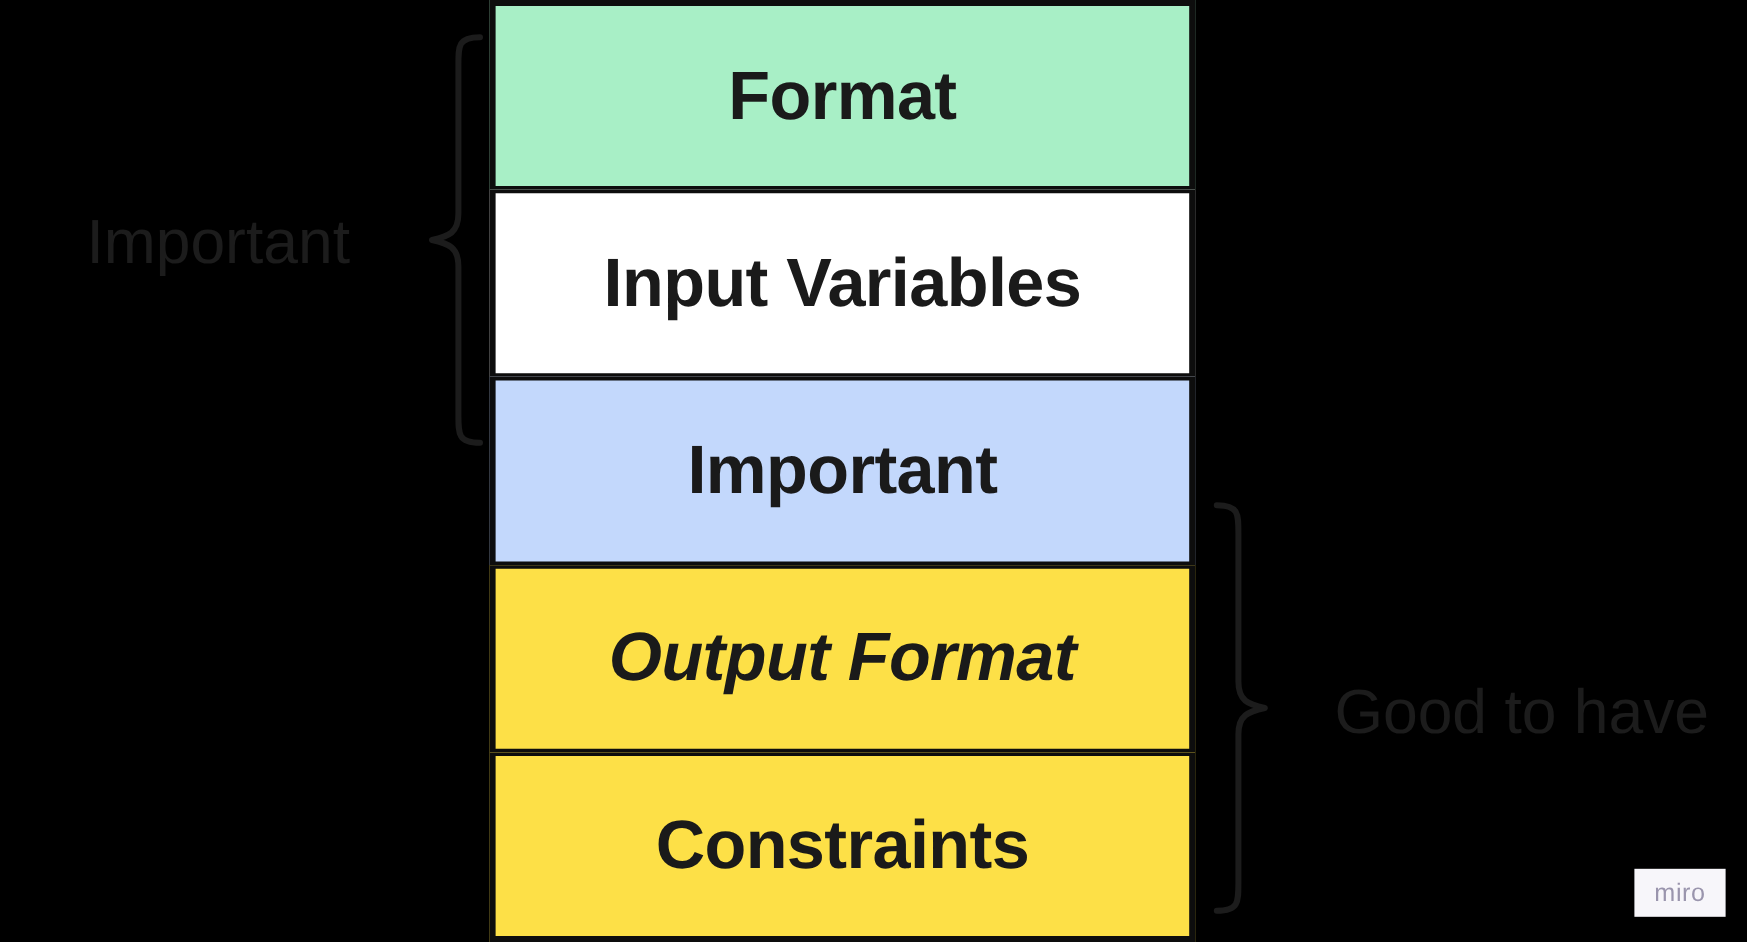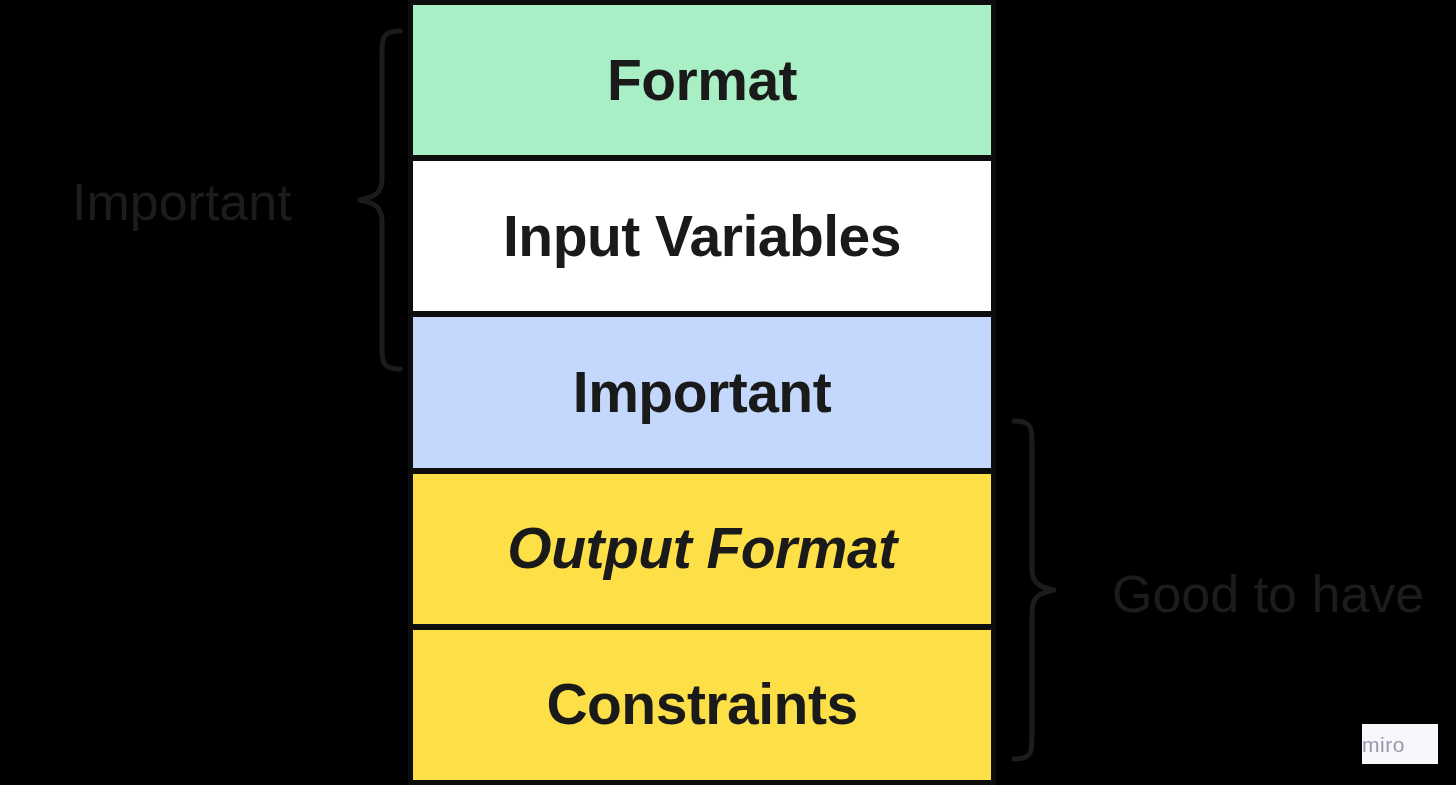--- a/index.html
+++ b/index.html
@@ -100,21 +100,21 @@
   
   #miro-watermark {
     position: absolute;
     left: 1362px;
     top: 724px;
     width: 76px;
     height: 40px;
     background: #f7f6fa;
     display: flex;
     align-items: center;
-    justify-content: flex-start;
+    justify-content: center;
   }
   #miro-wordmark {
     font-size: 21px;
     font-weight: 400;
     color: #9a95ad;
     letter-spacing: 0.5px;
     line-height: 1;
   }
 </style>
 </head>

